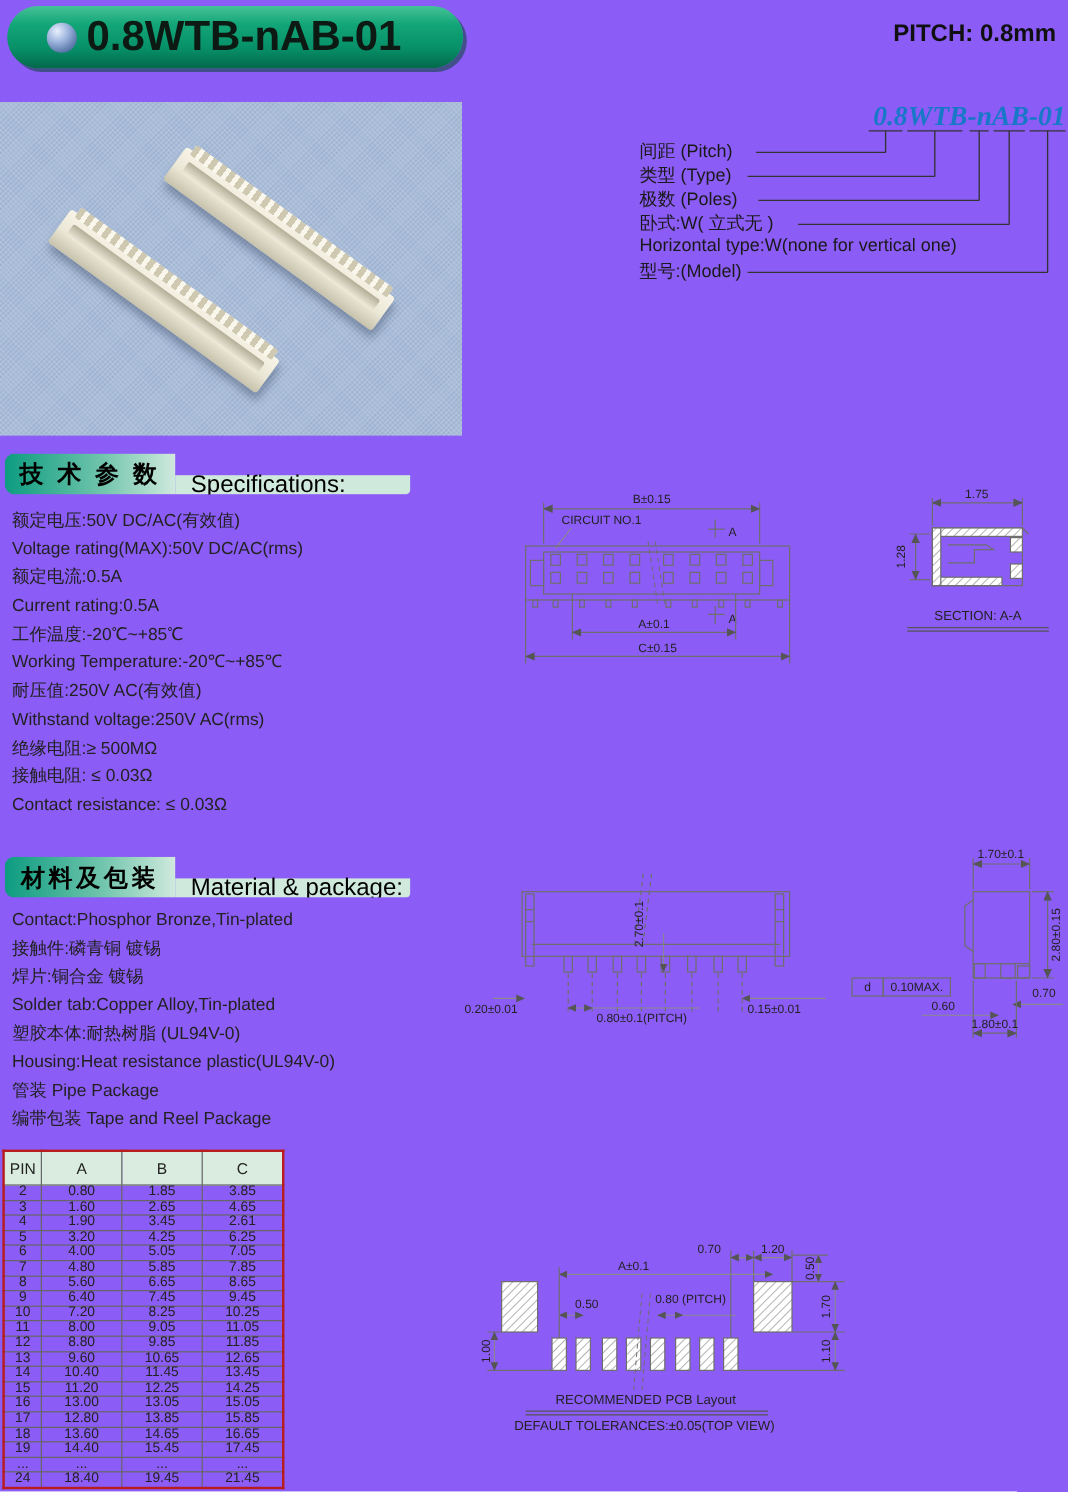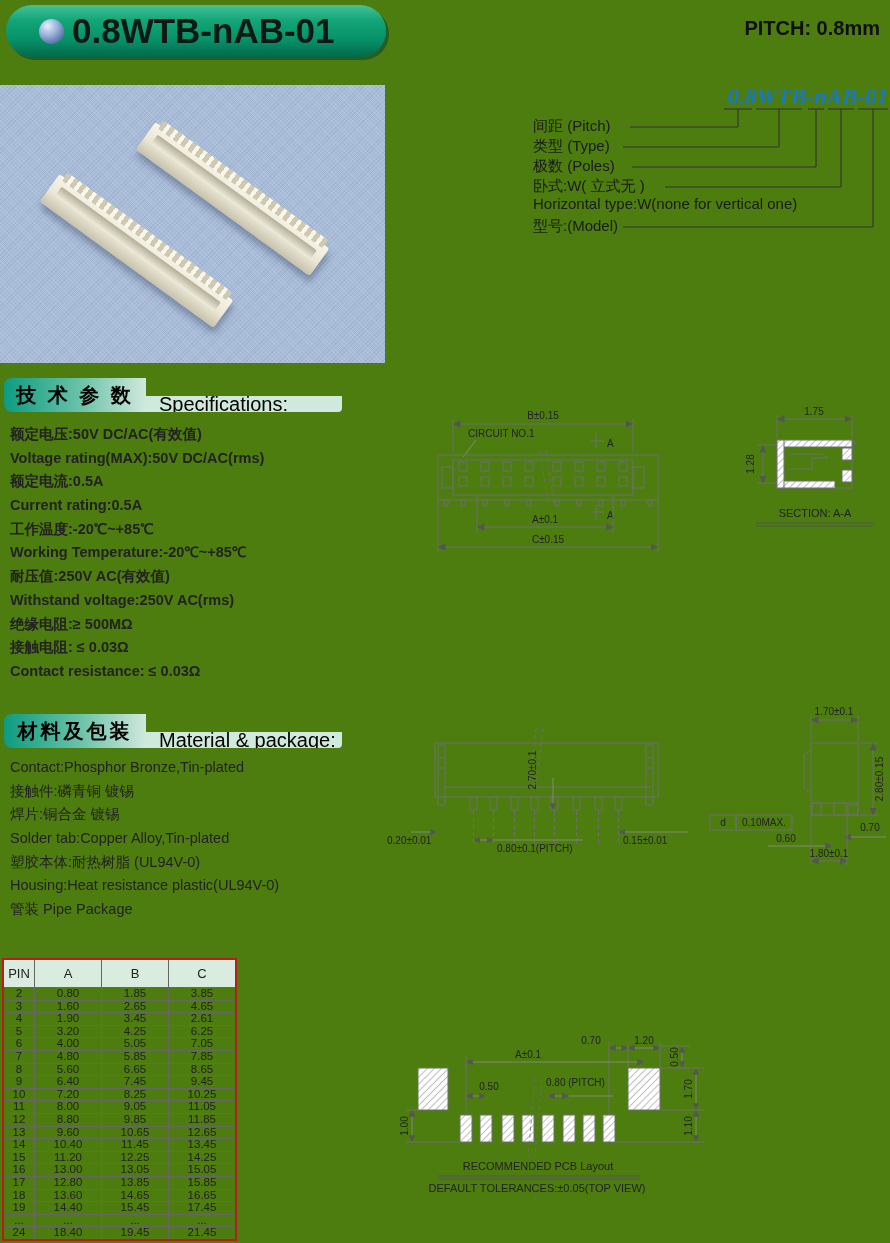--- a/index.html
+++ b/index.html
@@ -1,16 +1,16 @@
 <!DOCTYPE html>
 <html><head>
 <meta charset="utf-8">
 <style>
   html,body{margin:0;padding:0;background:#fff;}
-  .page{position:relative;width:890px;height:1243px;background:#4d7c0f;overflow:hidden;
+  .page{position:relative;width:890px;height:1243px;background:#8b5cf6;overflow:hidden;
         font-family:"Liberation Sans",sans-serif;color:#222;}
 
   
   .header-pill{position:absolute;left:6px;top:5px;width:380px;height:52px;border-radius:28px;
     background:linear-gradient(180deg,#45c197 0%,#12a577 30%,#079068 68%,#03684a 100%);
     box-shadow:3px 3px 0 rgba(8,70,50,.55);}
   .sphere{position:absolute;left:33px;top:14px;width:25px;height:25px;border-radius:50%;
     background:radial-gradient(circle at 35% 28%,#e8effc 0%,#9db4dd 38%,#5d7aab 72%,#3c5685 100%);}
   .pill-title{position:absolute;left:66px;top:50%;transform:translateY(-50%);
     font-size:35px;font-weight:bold;color:#0d1a14;letter-spacing:0;white-space:nowrap;}
@@ -36,21 +36,21 @@
   .bar-cn{width:142px;display:flex;align-items:center;justify-content:center;
     background:linear-gradient(90deg,#0d9c80 0%,#6cc3aa 55%,#cfe9dd 100%);
     font-size:20px;font-weight:bold;color:#000;letter-spacing:3px;white-space:nowrap;}
   .bar-en{flex:1;display:flex;align-items:center;padding-left:13px;background:#cfe9dd;
     font-size:20px;color:#000;white-space:nowrap;margin-top:18px;}
   .bar-specs{top:378px;}
   .bar-material{top:714px;}
 
   
   .text-list{position:absolute;left:10px;width:378px;}
-  .spec-list{top:423px;font-weight:bold;}
+  .spec-list{top:423px;}
   .material-list{top:756px;}
   .text-line{height:23.7px;line-height:23.7px;font-size:14.5px;color:#222;white-space:nowrap;}
 
   
   .pin-table{position:absolute;left:2px;top:958px;border-collapse:collapse;
     border:2px solid #b91c1c;font-size:11.5px;color:#222;table-layout:fixed;}
   .pin-table th{width:66px;height:27px;background:#d9ecdf;border:1px solid #666;
     font-weight:normal;font-size:13px;text-align:center;padding:0;}
   .pin-table th:first-child{width:30px;}
   .pin-table td{height:11.6px;line-height:11.6px;border:1px solid #666;text-align:center;padding:0;}
@@ -154,20 +154,21 @@
     <div class="bar-en">Material &amp; package:</div>
   </div>
   <div class="text-list material-list">
       <div class="text-line">Contact:Phosphor Bronze,Tin-plated</div>
       <div class="text-line">接触件:磷青铜 镀锡</div>
       <div class="text-line">焊片:铜合金 镀锡</div>
       <div class="text-line">Solder tab:Copper Alloy,Tin-plated</div>
       <div class="text-line">塑胶本体:耐热树脂 (UL94V-0)</div>
       <div class="text-line">Housing:Heat resistance plastic(UL94V-0)</div>
       <div class="text-line">管装 Pipe Package</div>
+      <div class="text-line">编带包装 Tape and Reel Package</div>
     </div>
 
   <table class="pin-table">
     <thead>
         <tr>
           <th>PIN</th>
           <th>A</th>
           <th>B</th>
           <th>C</th>
         </tr>

